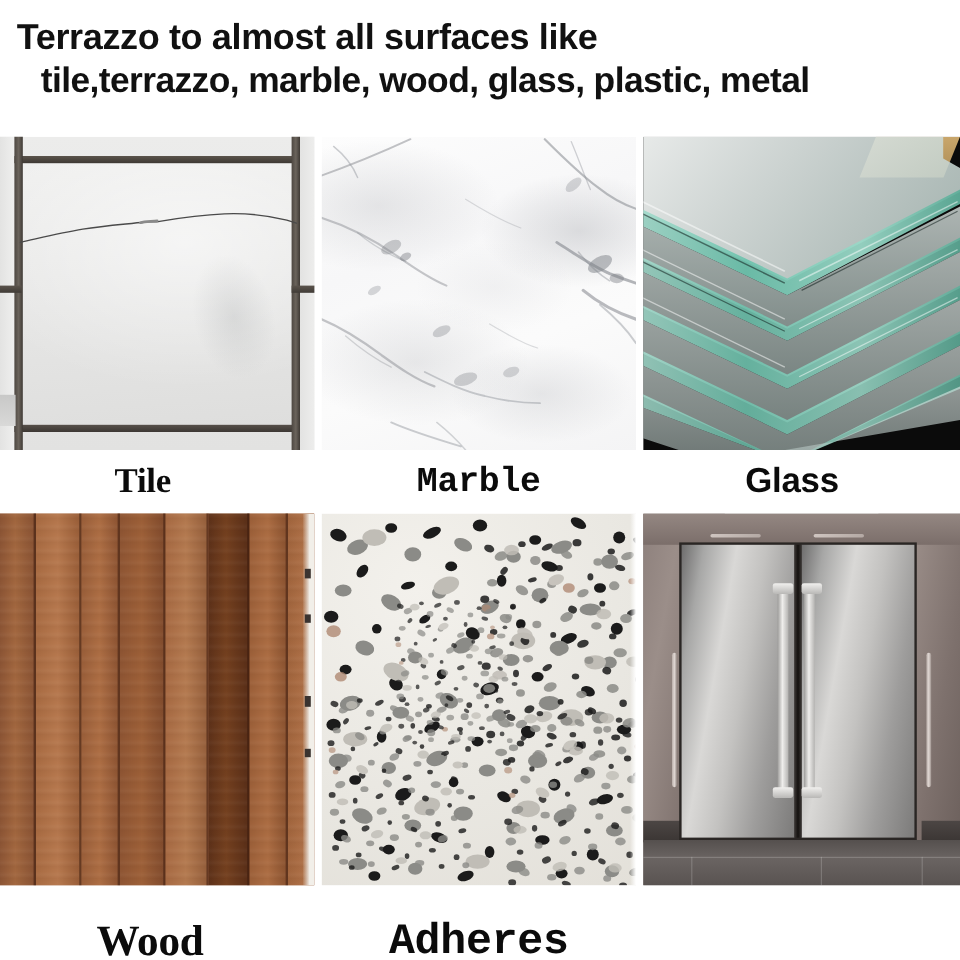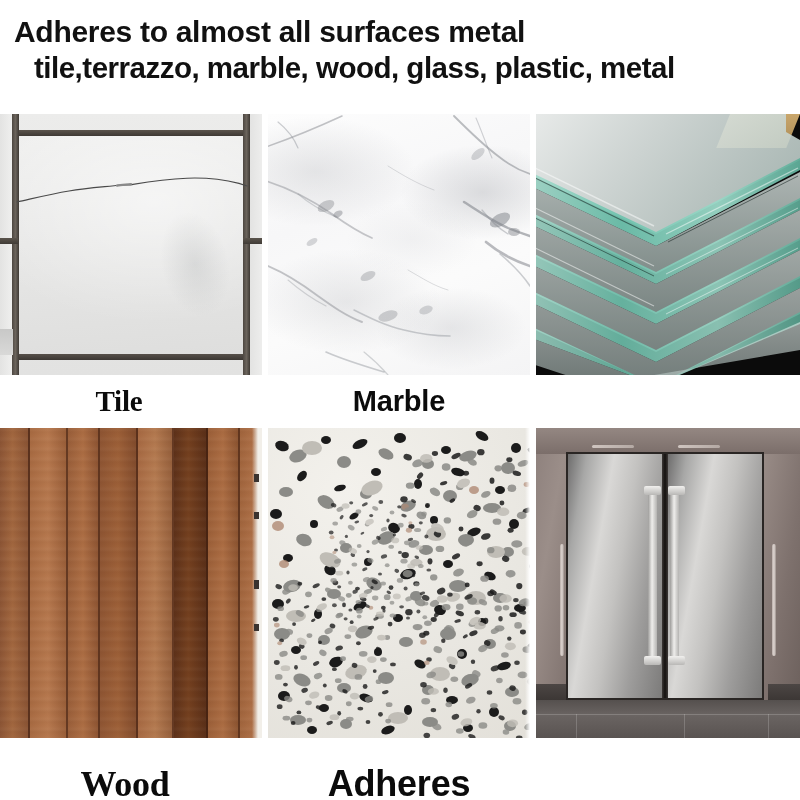--- a/index.html
+++ b/index.html
@@ -92,21 +92,21 @@
     display: flex;
     align-items: center;
     justify-content: center;
     color: #0b0b0b;
     font-weight: bold;
     font-size: 29px;
     letter-spacing: -0.2px;
     white-space: nowrap;
   }
   .caption.p1 { left: 0px;   width: 238px; font-family: Liberation Serif, serif; }
-  .caption.p2 { left: 268px; width: 262px; }
+  .caption.p2 { left: 268px; width: 262px; font-family: Liberation Mono, monospace; }
   .caption.p3 { left: 536px; width: 248px; }
   .caption-row.cap2 .caption { font-size: 36px; margin-top: 15px; }
   .caption-row.cap2 .caption.p1 { left: 0px;   width: 250px; }
   .caption-row.cap2 .caption.p2 { left: 268px; width: 262px; }
   .caption-row.cap2 .caption.p3 { left: 536px; width: 250px; }
 
   
   .tile-bg {
     position: absolute;
     inset: 0;
@@ -320,21 +320,21 @@
   }
   .baseboard.l { left: 0;  width: 32px; }
   .baseboard.r { right: 0; width: 32px; }
 </style>
 </head>
 <body>
 
 <div id="page">
 
   <div class="headline">
-    <span class="hl-line l1">Adheres to almost all surfaces metal</span>
+    <span class="hl-line l1">Terrazzo to almost all surfaces like</span>
     <span class="hl-line l2">tile,terrazzo, marble, wood, glass, plastic, metal</span>
   </div>
 
   <div class="grid">
 
     <div class="row row1">
 
       <div class="cell c1">
         <div class="photo">
           <div class="tile-bg"></div>
@@ -452,20 +452,21 @@
               <path d="M132,128 L262,62" stroke-width="1.0"></path>
             </g>
           </svg>
         </div>
       </div>
     </div>
 
     <div class="caption-row cap1">
       <div class="caption p1">Tile</div>
       <div class="caption p2">Marble</div>
+      <div class="caption p3">Glass</div>
     </div>
 
     <div class="row row2">
 
       <div class="cell c1">
         <div class="photo">
           <div class="wood-bg"></div>
           <div class="plank" style="left:0px;width:30px;background:linear-gradient(90deg,#8c5535,#a2673f 45%,#8a5434);"></div>
           <div class="plank" style="left:30px;width:38px;background:linear-gradient(90deg,#a86b42,#b6784e 50%,#9a5f39);"></div>
           <div class="plank" style="left:68px;width:32px;background:linear-gradient(90deg,#9a5f3a,#ad6e44 50%,#8e5533);"></div>

